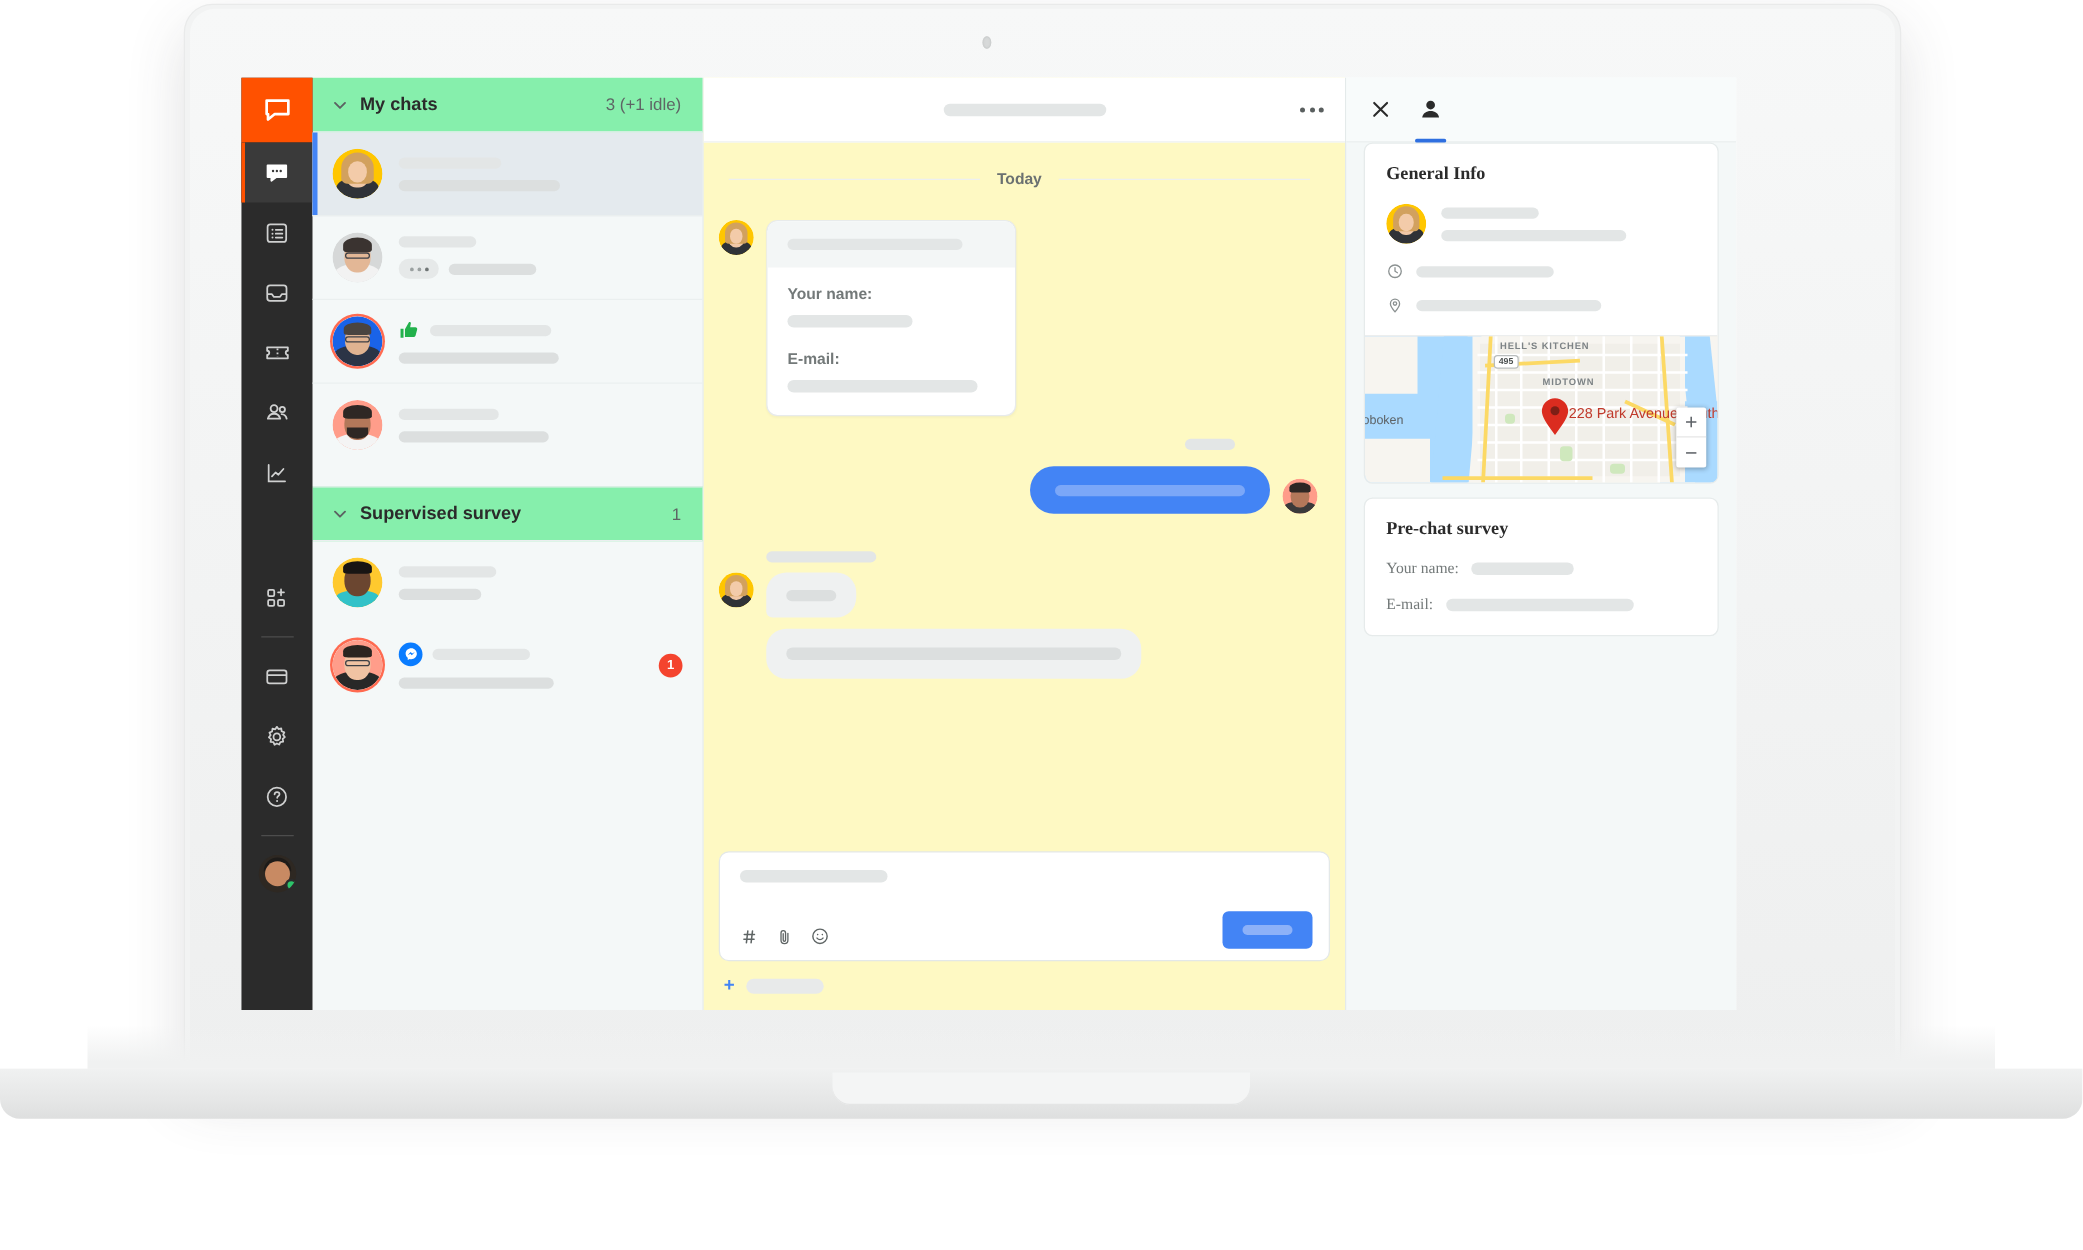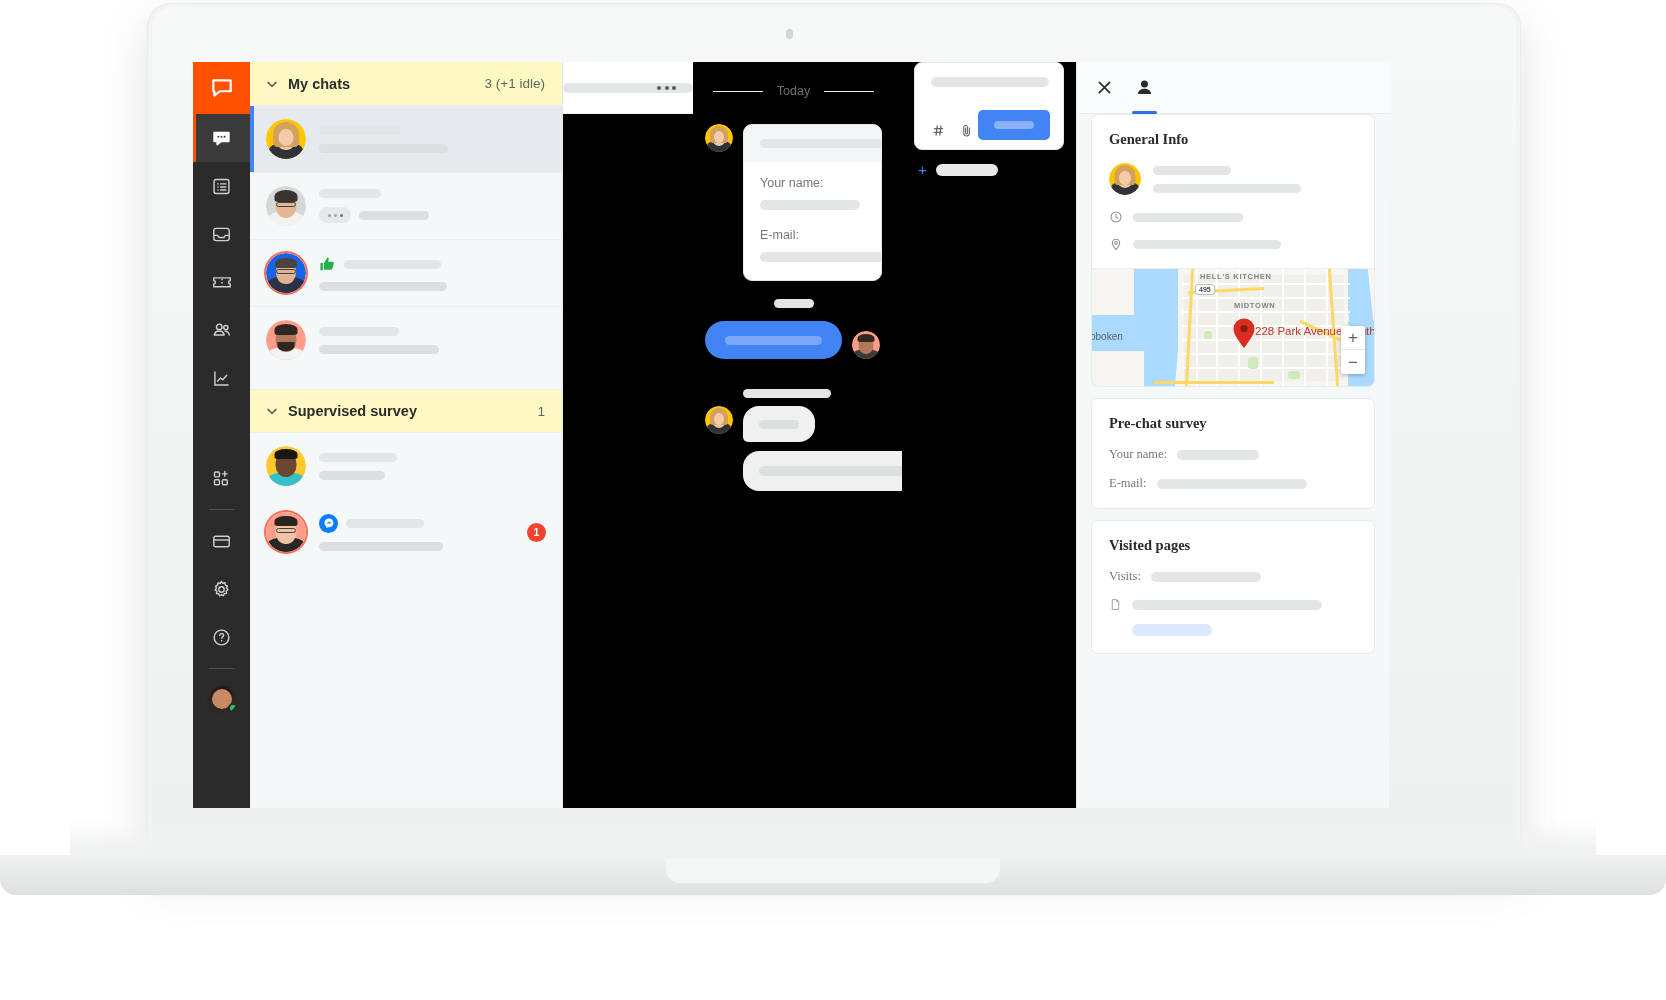--- a/index.html
+++ b/index.html
@@ -97,21 +97,21 @@
     border-right:1px solid #e4eaea; display:flex; flex-direction:column;
   }
   .chats-head {
     height:52px; display:flex; align-items:center; padding:0 0 0 16px;
     background:#f8fbfb; border-bottom:1px solid #e9eeee;
   }
   .chats-head h1 { font-size:19px; font-weight:600; color:#2b2b2b; letter-spacing:.1px;}
 
   .group-head {
     height:44px; display:flex; align-items:center; padding:0 17px 0 14px;
-    background:#fef9c3; border-bottom:1px solid #eaefef;
+    background:#86efac; border-bottom:1px solid #eaefef;
   }
   .chev { width:16px; height:16px; margin-right:8px; color:#5b6262; flex:0 0 16px;}
   .group-title { font-size:14.5px; font-weight:600; color:#2b2b2b; flex:1; }
   .group-count { font-size:13.5px; color:#5e6565; font-weight:400; }
 
   .chat-row {
     display:flex; align-items:center; gap:13px; padding:13px 16px;
     border-bottom:1px solid #eaefef; position:relative; min-height:66px;
   }
   .chat-row.selected { background:#e4eaee; }
@@ -141,21 +141,21 @@
   }
   .badge-typing i { width:3px; height:3px; border-radius:50%; background:#9aa0a0; display:block;}
   .badge-typing i:nth-child(3){ background:#6f7575; }
   .unread {
     width:19px; height:19px; border-radius:50%; background:#f4442e; color:#fff;
     font-size:10.5px; font-weight:700; display:flex; align-items:center; justify-content:center;
     flex:0 0 19px;
   }
 
   
-  .conv-col { flex:1 1 auto; display:flex; flex-direction:row; background:#000000; min-width:0; }
+  .conv-col { flex:1 1 auto; display:flex; flex-direction:column; background:#fef9c3; min-width:0;font-weight:bold; }
   .conv-head {
     height:52px; display:flex; align-items:center; justify-content:center;
     border-bottom:1px solid #eef1f1; position:relative; background:#fff;
   }
   .conv-head .ph { width:130px; height:10px; }
   .dots-btn {
     position:absolute; right:17px; top:50%; transform:translateY(-50%);
     display:flex; gap:3.5px; align-items:center;
   }
   .dots-btn i { width:4px; height:4px; border-radius:50%; background:#5a5f5f; display:block; }
@@ -735,37 +735,20 @@
             <span class="k">Your name:</span>
             <div class="ph" style="max-width:82px;height:10px"></div>
           </div>
           <div class="kv" style="margin-bottom:0">
             <span class="k">E-mail:</span>
             <div class="ph" style="max-width:150px;height:10px"></div>
           </div>
         </div>
       </div>
 
-      <div class="panel">
-        <div class="panel-pad">
-          <h3>Visited pages</h3>
-          <div class="kv">
-            <span class="k">Visits:</span>
-            <div class="ph" style="max-width:110px;height:10px"></div>
-          </div>
-          <div class="vp-item">
-            <svg width="13" height="13" viewBox="0 0 24 24" fill="none" stroke="currentColor" stroke-width="1.8">
-              <path d="M6 3h8l4 4v14H6z" stroke-linejoin="round"></path>
-                <path d="M14 3v4h4"></path>
-            </svg>
-            <div class="ph" style="width:190px;height:10px"></div>
-          </div>
-          <div class="chip-blue" style="margin-left:23px"></div>
-        </div>
-      </div>
     </section>
   </div>
 
   <div class="base-shadow"></div>
   <div class="base-lip"></div>
   <div class="laptop-base"></div>
   <div class="base-notch"></div>
 </div>
 
 </body></html>

